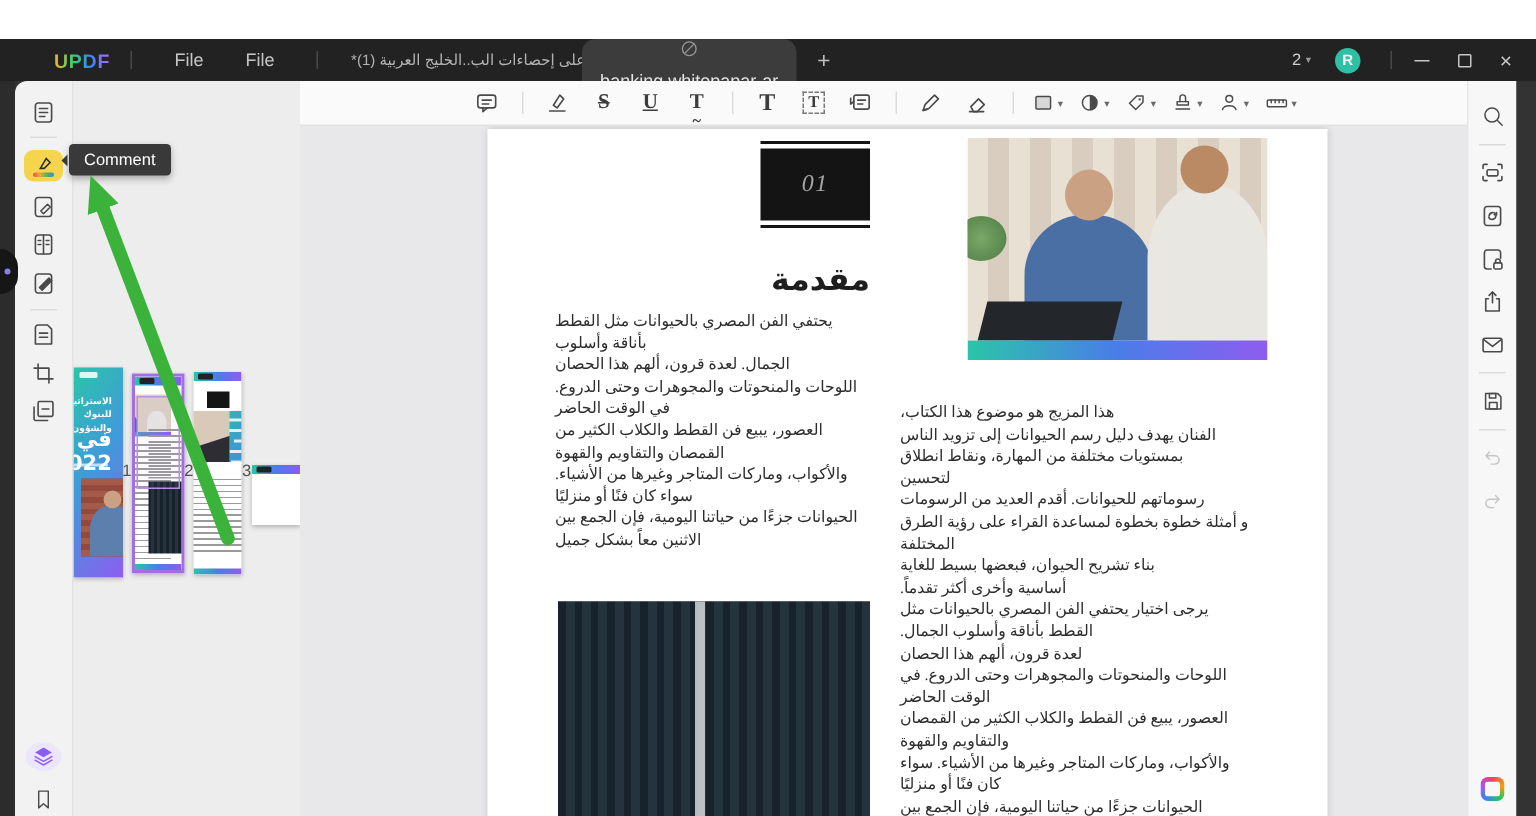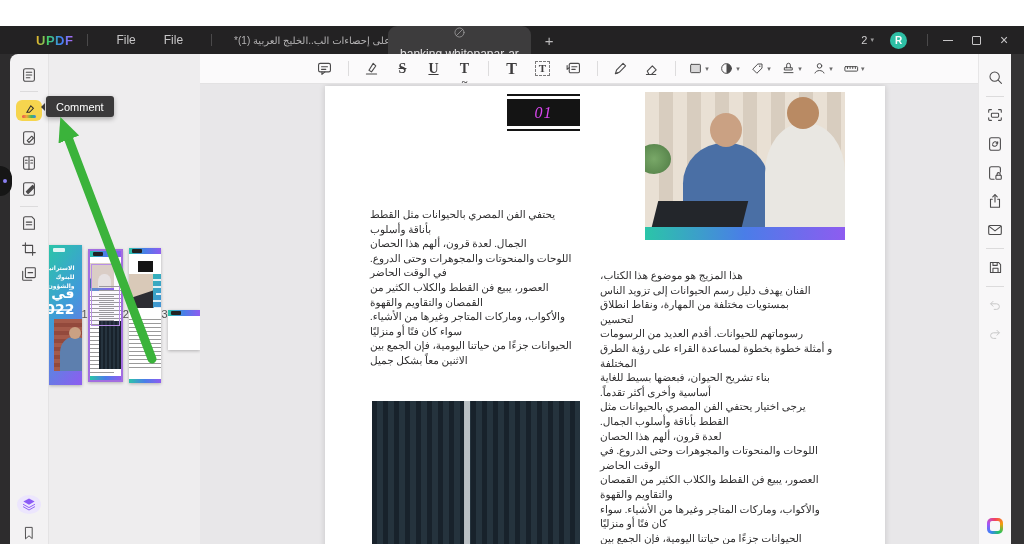--- a/index.html
+++ b/index.html
@@ -129,21 +129,21 @@
   .p3-tr { position:absolute; right:8px; top:68px; width:38px; height:52px; }
 
   .pg4 { height:40px; margin-bottom:-30px; }
 
   
   .viewport { position:relative; flex:1; overflow:hidden; }
   .page { position:absolute; left:125px; top:2px; width:560px; height:520px; background:#fff;
           box-shadow:0 0 6px rgba(0,0,0,.15); }
   .badge01 { position:absolute; left:182px; top:8px; width:73px; border-top:2px solid #141414; border-bottom:2px solid #141414;
              padding:3px 0; }
-  .badge01 .blk { background:#141414; color:#d946ef; height:27px; display:flex; align-items:center; justify-content:center;
+  .badge01 .blk { background:#141414; color:#a3a3a3; height:48px; display:flex; align-items:center; justify-content:center;
                   font-family:"Liberation Serif", serif; font-style:italic; font-size:16px; letter-spacing:1px; }
   .doc-heading { position:absolute; left:45px; top:88px; width:210px; text-align:right; direction:rtl;
                  font-family:"DejaVu Sans", sans-serif; font-size:21px; font-weight:bold; color:#1e1e1e; }
   .doc-text { position:absolute; text-align:left; direction:rtl; font-family:Liberation Serif, serif;
               font-size:10.5px; line-height:14.6px; color:#2e2d2e; white-space:pre-line; }
   .col-l { left:45px; width:210px; top:122px; }
   .col-r { left:275px; width:245px; top:183px; }
   .photo-main { position:absolute; left:320px; top:6px; width:200px; height:148px; overflow:hidden; }
   .photo-inner { position:absolute; inset:0 0 13px 0; background:repeating-linear-gradient(90deg,#e9e0d4 0 14px,#d8cdbf 14px 28px); }
   .photo-inner .plant { position:absolute; left:-8px; top:52px; width:34px; height:30px; border-radius:50%;
@@ -465,20 +465,21 @@
             </svg>
           <span class="caret-s">▾</span>
         </span>
       </div>
 
       <div class="viewport">
         <div class="page">
           <div class="badge01">
             <div class="blk">01</div>
           </div>
+          <div class="doc-heading">مقدمة</div>
           <div class="doc-text col-l">يحتفي الفن المصري بالحيوانات مثل القطط
 بأناقة وأسلوب
 الجمال. لعدة قرون، ألهم هذا الحصان
 اللوحات والمنحوتات والمجوهرات وحتى الدروع.
 في الوقت الحاضر
 العصور، يبيع فن القطط والكلاب الكثير من
 القمصان والتقاويم والقهوة
 والأكواب، وماركات المتاجر وغيرها من الأشياء.
 سواء كان فنًا أو منزليًا
 الحيوانات جزءًا من حياتنا اليومية، فإن الجمع بين

